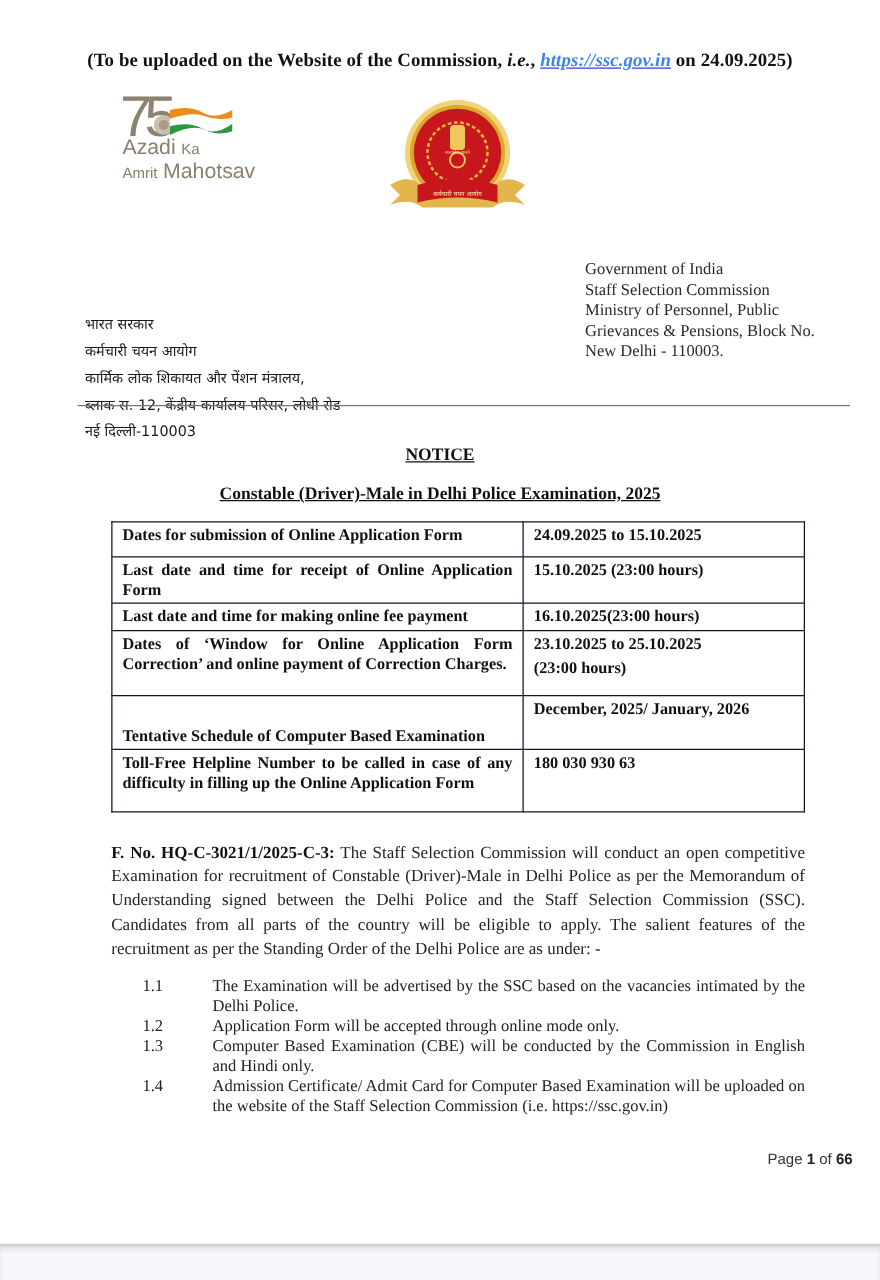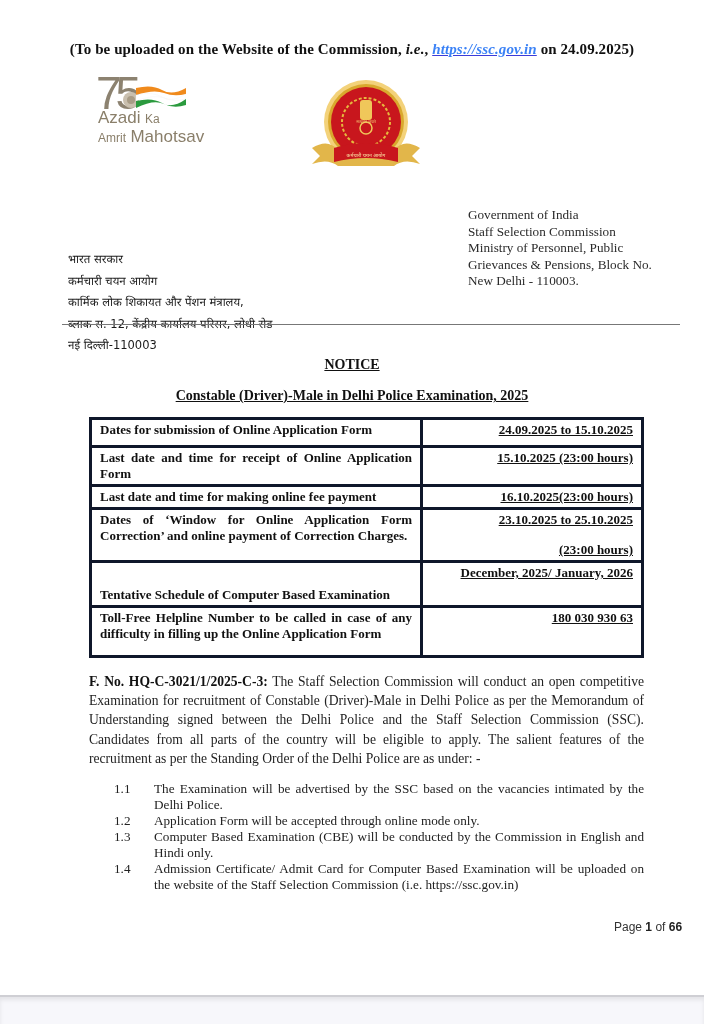--- a/index.html
+++ b/index.html
@@ -51,32 +51,32 @@
   }
   .exam-title {
     position:absolute; left:0; width:704px; top:388px; text-align:center;
     font-weight:bold; font-size:14px; text-decoration:underline;
   }
 
   table.dates {
     position:absolute; left:89px; top:417px; width:555px;
     border-collapse:collapse; font-weight:bold; font-size:13px;
   }
-  table.dates td { border:3px solid #0f172a; vertical-align:top; padding:2px 8px 2px 8px; line-height:16px; }
+  table.dates td { border:1px solid #0f172a; vertical-align:top; padding:2px 8px 2px 8px; line-height:16px; }
   table.dates td.lbl { width:312px; text-align:justify; text-align-last:left; }
-  table.dates td.val { text-align:right;text-decoration:underline; }
+  table.dates td.val { text-align:left; }
 
   .para {
     position:absolute; left:89px; top:672px; width:555px;
     font-size:13.6px; line-height:19.2px; text-align:justify; color:#222;
   }
   .para b { color:#111; }
 
   .items { position:absolute; left:114px; top:781px; width:530px; font-size:13.2px; line-height:16px; color:#222; }
-  .item { display:flex; margin-bottom:0; }
+  .item { display:flex; margin-bottom:0;gap:16px; }
   .item .num { width:40px; flex:none; }
   .item .txt { flex:1; text-align:justify; }
 
   .page-num {
     position:absolute; left:594px; top:920px; font-family:"Liberation Sans", sans-serif;
     font-size:12px; color:#333;margin-left:20px;
   }
   .page-num b { color:#222; }
 </style>
 </head>
@@ -148,21 +148,21 @@
       <td class="val">15.10.2025 (23:00 hours)</td>
     </tr>
     <tr style="height:22px">
       <td class="lbl">Last date and time for making online fee payment</td>
       <td class="val">16.10.2025(23:00 hours)</td>
     </tr>
     <tr style="height:52px">
       <td class="lbl">Dates of ‘Window for Online Application Form Correction’ and online payment of Correction Charges.</td>
       <td class="val">
         <div>23.10.2025 to 25.10.2025</div>
-        <div style="margin-top:14px">(23:00 hours)</div>
+        <div style="margin-top:3px">(23:00 hours)</div>
       </td>
     </tr>
     <tr style="height:26px">
       <td class="lbl" style="padding-top:24px">Tentative Schedule of Computer Based Examination</td>
       <td class="val">December, 2025/ January, 2026</td>
     </tr>
     <tr style="height:50px">
       <td class="lbl">Toll-Free Helpline Number to be called in case of any difficulty in filling up the Online Application Form</td>
       <td class="val">180 030 930 63</td>
     </tr>

